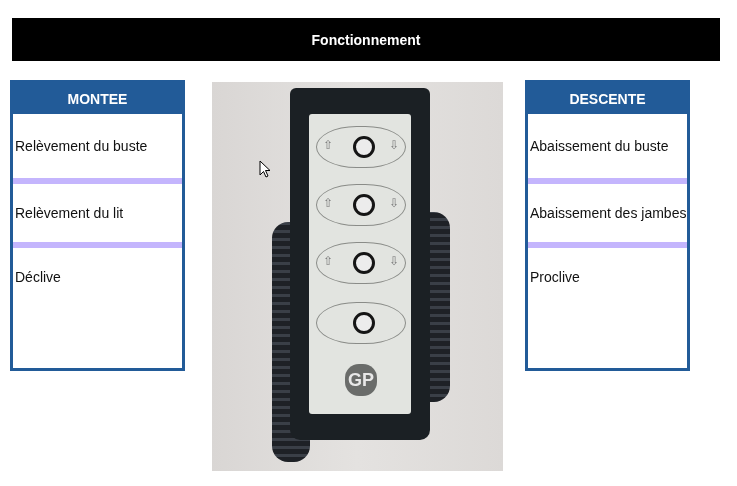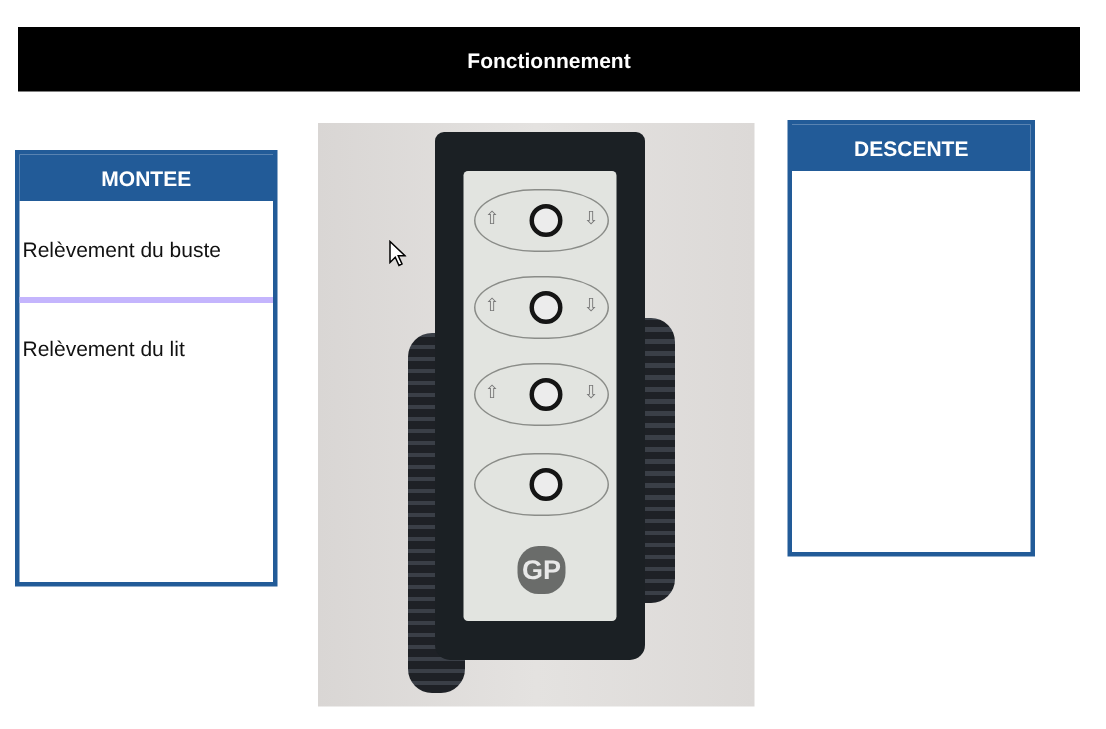--- a/index.html
+++ b/index.html
@@ -1,22 +1,22 @@
 <!DOCTYPE html>
 <html><head>
 <meta charset="utf-8">
 <style>
   html, body { margin:0; padding:0; background:#ffffff; }
   body { width:737px; height:486px; position:relative; overflow:hidden; font-family:"Liberation Sans", sans-serif; }
   .banner { position:absolute; left:12px; top:18px; width:708px; height:43px; background:#000000; color:#fff; font-weight:bold; font-size:14px; display:flex; align-items:center; justify-content:center; }
   .panel { position:absolute; top:80px; border:3px solid #225b98; box-sizing:border-box; background:#fff; }
-  .panel.left { left:10px; width:175px; height:291px;margin-top:20px; }
+  .panel.left { left:10px; width:175px; height:291px; }
   .panel.right { left:525px; width:165px; height:291px; }
   .panel-header { height:31px; background:#225b98; color:#fff; font-weight:bold; font-size:14px; display:flex; align-items:center; justify-content:center; }
-  .panel-row { height:64px; box-sizing:border-box; border-top:4px solid #c4b5fd; display:flex; align-items:center; padding-left:2px; font-size:14px; color:#111; }
+  .panel-row { height:64px; box-sizing:border-box; border-top:6px solid #c4b5fd; display:flex; align-items:center; padding-left:2px; font-size:14px; color:#111; }
   .panel-row:first-of-type { border-top:none; }
   .photo { position:absolute; left:212px; top:82px; width:291px; height:389px; background:linear-gradient(90deg,#d9d6d4 0%,#e4e2e0 50%,#dcd9d7 100%); overflow:hidden; }
   .cord { position:absolute; width:38px; background:repeating-linear-gradient(0deg,#1e2126 0px,#1e2126 5px,#3a3f47 5px,#3a3f47 8px); border-radius:16px; }
   .remote { position:absolute; left:78px; top:6px; width:140px; height:352px; background:#1b2024; border-radius:6px 6px 10px 10px; }
   .face { position:absolute; left:19px; top:26px; width:102px; height:300px; background:#e2e4e0; border-radius:3px; }
   .btn-oval { position:absolute; left:7px; width:88px; height:40px; border:1px solid #8a8c88; border-radius:45% 45% 45% 45%/50% 50% 50% 50%; }
   .knob { position:absolute; left:36px; top:9px; width:16px; height:16px; border:3px solid #151515; border-radius:50%; background:#ececec; }
   .arrow { position:absolute; top:11px; font-size:12px; color:#777; }
   .logo { position:absolute; left:36px; top:250px; width:32px; height:32px; background:#6a6c6a; border-radius:14px; color:#e8e8e8; font-weight:bold; font-size:18px; display:flex; align-items:center; justify-content:center; }
   .cursor { position:absolute; left:47px; top:78px; }
@@ -25,20 +25,21 @@
 <body>
 
 <div class="banner">
   <span>Fonctionnement</span>
 </div>
 
 <div class="panel left">
   <div class="panel-header">MONTEE</div>
   <div class="panel-row" style="border-top:none;text-align:right;">Relèvement du buste</div>
   <div class="panel-row">Relèvement du lit</div>
+  <div class="panel-row">Déclive</div>
 </div>
 
 <div class="photo">
   <div class="cord" style="left:60px; top:140px; height:240px;"></div>
   <div class="cord" style="left:200px; top:130px; height:190px;"></div>
   <div class="remote">
     <div class="face">
       <div class="btn-oval" style="top:12px;">
         <span class="arrow" style="left:6px;">⇧</span>
         <div class="knob"></div>
@@ -60,13 +61,16 @@
       <div class="logo">GP</div>
     </div>
   </div>
   <svg class="cursor" width="12" height="18" viewBox="0 0 12 18">
     <path d="M1 1 L1 15 L4.5 11.5 L7 17 L9 16 L6.5 10.5 L11 10.5 Z" fill="#fff" stroke="#000" stroke-width="1"></path>
   </svg>
 </div>
 
 <div class="panel right">
   <div class="panel-header">DESCENTE</div>
+  <div class="panel-row" style="border-top:none;">Abaissement du buste</div>
+  <div class="panel-row">Abaissement des jambes</div>
+  <div class="panel-row">Proclive</div>
 </div>
 
 </body></html>

